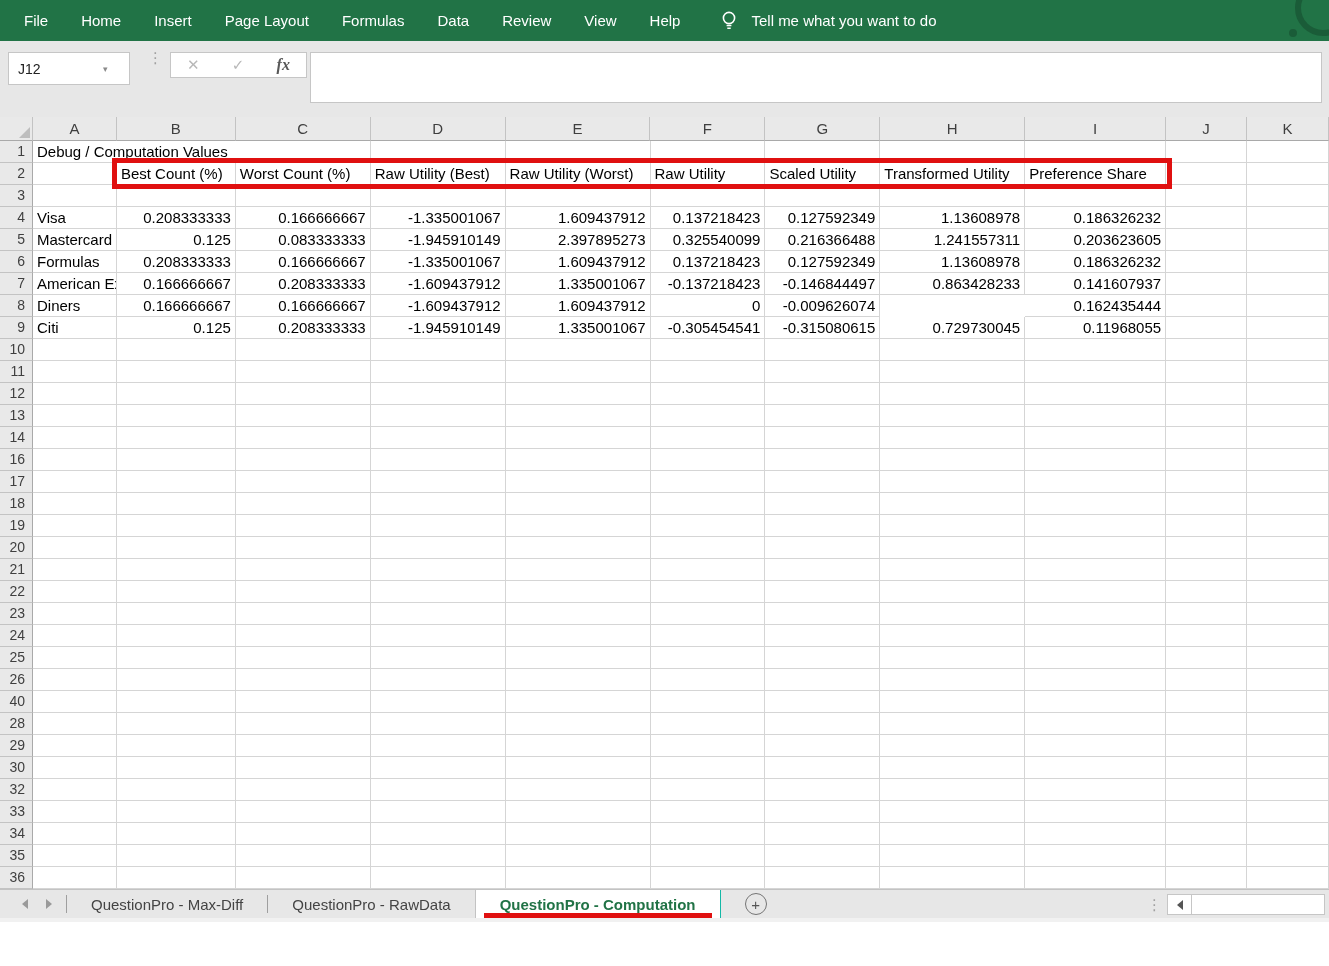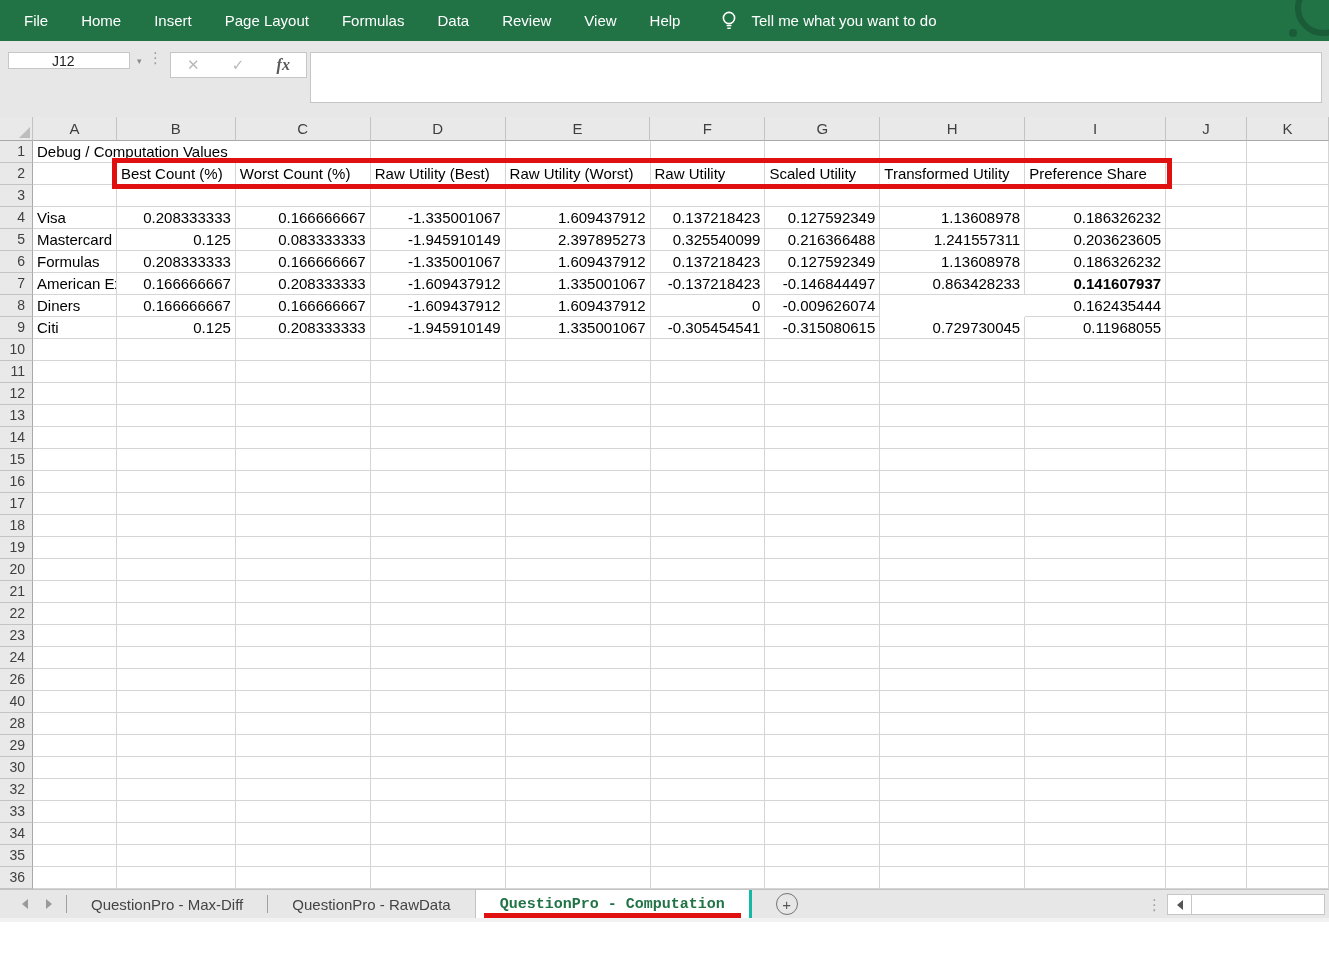--- a/index.html
+++ b/index.html
@@ -14,22 +14,22 @@
   .tellme-wrap { display:flex; align-items:center; margin-left:8px; }
   .bulb-icon { margin-right:14px; display:flex; align-items:center; }
   .tellme { color:#fff; font-size:15px; white-space:nowrap; }
   .corner-ring { position:absolute; right:-22px; top:-20px; width:56px; height:56px;
     border-radius:50%; border:6px solid #1a5c38; }
   .corner-dot { position:absolute; right:32px; top:29px; width:8px; height:8px;
     border-radius:50%; background:#1a5c38; }
 
   
   .formula-row { position:relative; height:76px; background:#e7e7e7; }
-  .name-box { position:absolute; left:8px; top:11px; width:122px; height:17px;
-    background:#fff; border:1px solid #c6c6c6; display:flex; align-items:center;padding-left:34px; }
+  .name-box { position:absolute; left:8px; top:11px; width:122px; height:33px;
+    background:#fff; border:1px solid #c6c6c6; display:flex; align-items:center; }
   .name-box input { border:0; outline:0; width:92px; padding-left:9px; font-size:14px;
     color:#222; font-family:inherit; background:transparent; }
   .nb-arrow { color:#8a8a8a; font-size:9px; margin-left:2px; }
   .v-dots { position:absolute; left:148px; top:13px; color:#a0a0a0; font-size:15px;
     line-height:7px; letter-spacing:0; text-align:center; width:8px; }
   .fx-group { position:absolute; left:170px; top:11px; width:137px; height:26px;
     background:#fff; border:1px solid #c6c6c6; display:flex; align-items:center;
     justify-content:space-around; }
   .icon-cancel,.icon-enter { color:#b8b8b8; font-size:15px; }
   .icon-fx { color:#595959; font-size:16px; font-family:"Liberation Serif",serif;
@@ -67,21 +67,21 @@
   .nav-arrows { display:flex; align-items:center; padding:0 14px 0 22px; gap:18px; }
   .tri { width:0; height:0; }
   .tri-left { border-top:5px solid transparent; border-bottom:5px solid transparent;
     border-right:6px solid #9a9a9a; }
   .tri-right { border-top:5px solid transparent; border-bottom:5px solid transparent;
     border-left:6px solid #9a9a9a; }
   .tab-divider { width:1px; background:#9f9f9f; margin:5px 0; }
   .sheet-tab { display:flex; align-items:center; padding:0 24px; font-size:15px;
     color:#444; white-space:nowrap; position:relative; }
   .sheet-tab.active { background:#fff; color:#217346; font-weight:bold;
-    border-left:1px solid #c3c3c3; border-right:3px solid #14b8a6;font-family:Liberation Mono, monospace; }
+    border-left:1px solid #c3c3c3; border-right:1px solid #14b8a6; }
   .tab-underline { position:absolute; left:8px; right:8px; bottom:0px; height:5px;
     background:#e01010; z-index:6; }
   .add-sheet { margin-left:24px; align-self:center; width:22px; height:22px;
     border:1px solid #757575; border-radius:50%; color:#555; font-size:15px;
     display:flex; align-items:center; justify-content:center; line-height:1; }
   .tabbar-right { position:absolute; right:0; top:0; height:29px; display:flex;
     align-items:center; }
   .h-dots { color:#a0a0a0; font-size:15px; line-height:7px; width:8px;
     text-align:center; margin-right:12px; }
   .h-scrollbar { width:158px; height:21px; background:#fff; border:1px solid #c6c6c6;
@@ -238,21 +238,21 @@
       <div class="grid-row">
         <div class="row-header">7</div>
         <div class="cell" style="width: 84px;">American Express</div>
         <div class="cell num" style="width: 119px;">0.166666667</div>
         <div class="cell num" style="width: 135px;">0.208333333</div>
         <div class="cell num" style="width: 135px;">-1.609437912</div>
         <div class="cell num" style="width: 145px;">1.335001067</div>
         <div class="cell num" style="width: 115px;">-0.137218423</div>
         <div class="cell num" style="width: 115px;">-0.146844497</div>
         <div class="cell num" style="width: 145px;">0.863428233</div>
-        <div class="cell num" style="width: 141px; font-weight: bold;">0.141607937</div>
+        <div class="cell num" style="width: 141px;">0.141607937</div>
         <div class="cell" style="width: 81px;"></div>
         <div class="cell" style="width: 82px;"></div>
       </div>
       <div class="grid-row">
         <div class="row-header">8</div>
         <div class="cell" style="width: 84px;">Diners</div>
         <div class="cell num" style="width: 119px;">0.166666667</div>
         <div class="cell num" style="width: 135px;">0.166666667</div>
         <div class="cell num" style="width: 135px;">-1.609437912</div>
         <div class="cell num" style="width: 145px;">1.609437912</div>
@@ -341,34 +341,20 @@
         <div class="cell" style="width: 135px;"></div>
         <div class="cell" style="width: 145px;"></div>
         <div class="cell" style="width: 115px;"></div>
         <div class="cell" style="width: 115px;"></div>
         <div class="cell" style="width: 145px;"></div>
         <div class="cell" style="width: 141px;"></div>
         <div class="cell" style="width: 81px;"></div>
         <div class="cell" style="width: 82px;"></div>
       </div>
       <div class="grid-row">
-        <div class="row-header">15</div>
-        <div class="cell" style="width: 84px;"></div>
-        <div class="cell" style="width: 119px;"></div>
-        <div class="cell" style="width: 135px;"></div>
-        <div class="cell" style="width: 135px;"></div>
-        <div class="cell" style="width: 145px;"></div>
-        <div class="cell" style="width: 115px;"></div>
-        <div class="cell" style="width: 115px;"></div>
-        <div class="cell" style="width: 145px;"></div>
-        <div class="cell" style="width: 141px;"></div>
-        <div class="cell" style="width: 81px;"></div>
-        <div class="cell" style="width: 82px;"></div>
-      </div>
-      <div class="grid-row">
         <div class="row-header">16</div>
         <div class="cell" style="width: 84px;"></div>
         <div class="cell" style="width: 119px;"></div>
         <div class="cell" style="width: 135px;"></div>
         <div class="cell" style="width: 135px;"></div>
         <div class="cell" style="width: 145px;"></div>
         <div class="cell" style="width: 115px;"></div>
         <div class="cell" style="width: 115px;"></div>
         <div class="cell" style="width: 145px;"></div>
         <div class="cell" style="width: 141px;"></div>
@@ -468,20 +454,34 @@
         <div class="cell" style="width: 145px;"></div>
         <div class="cell" style="width: 115px;"></div>
         <div class="cell" style="width: 115px;"></div>
         <div class="cell" style="width: 145px;"></div>
         <div class="cell" style="width: 141px;"></div>
         <div class="cell" style="width: 81px;"></div>
         <div class="cell" style="width: 82px;"></div>
       </div>
       <div class="grid-row">
         <div class="row-header">24</div>
+        <div class="cell" style="width: 84px;"></div>
+        <div class="cell" style="width: 119px;"></div>
+        <div class="cell" style="width: 135px;"></div>
+        <div class="cell" style="width: 135px;"></div>
+        <div class="cell" style="width: 145px;"></div>
+        <div class="cell" style="width: 115px;"></div>
+        <div class="cell" style="width: 115px;"></div>
+        <div class="cell" style="width: 145px;"></div>
+        <div class="cell" style="width: 141px;"></div>
+        <div class="cell" style="width: 81px;"></div>
+        <div class="cell" style="width: 82px;"></div>
+      </div>
+      <div class="grid-row">
+        <div class="row-header">25</div>
         <div class="cell" style="width: 84px;"></div>
         <div class="cell" style="width: 119px;"></div>
         <div class="cell" style="width: 135px;"></div>
         <div class="cell" style="width: 135px;"></div>
         <div class="cell" style="width: 145px;"></div>
         <div class="cell" style="width: 115px;"></div>
         <div class="cell" style="width: 115px;"></div>
         <div class="cell" style="width: 145px;"></div>
         <div class="cell" style="width: 141px;"></div>
         <div class="cell" style="width: 81px;"></div>

